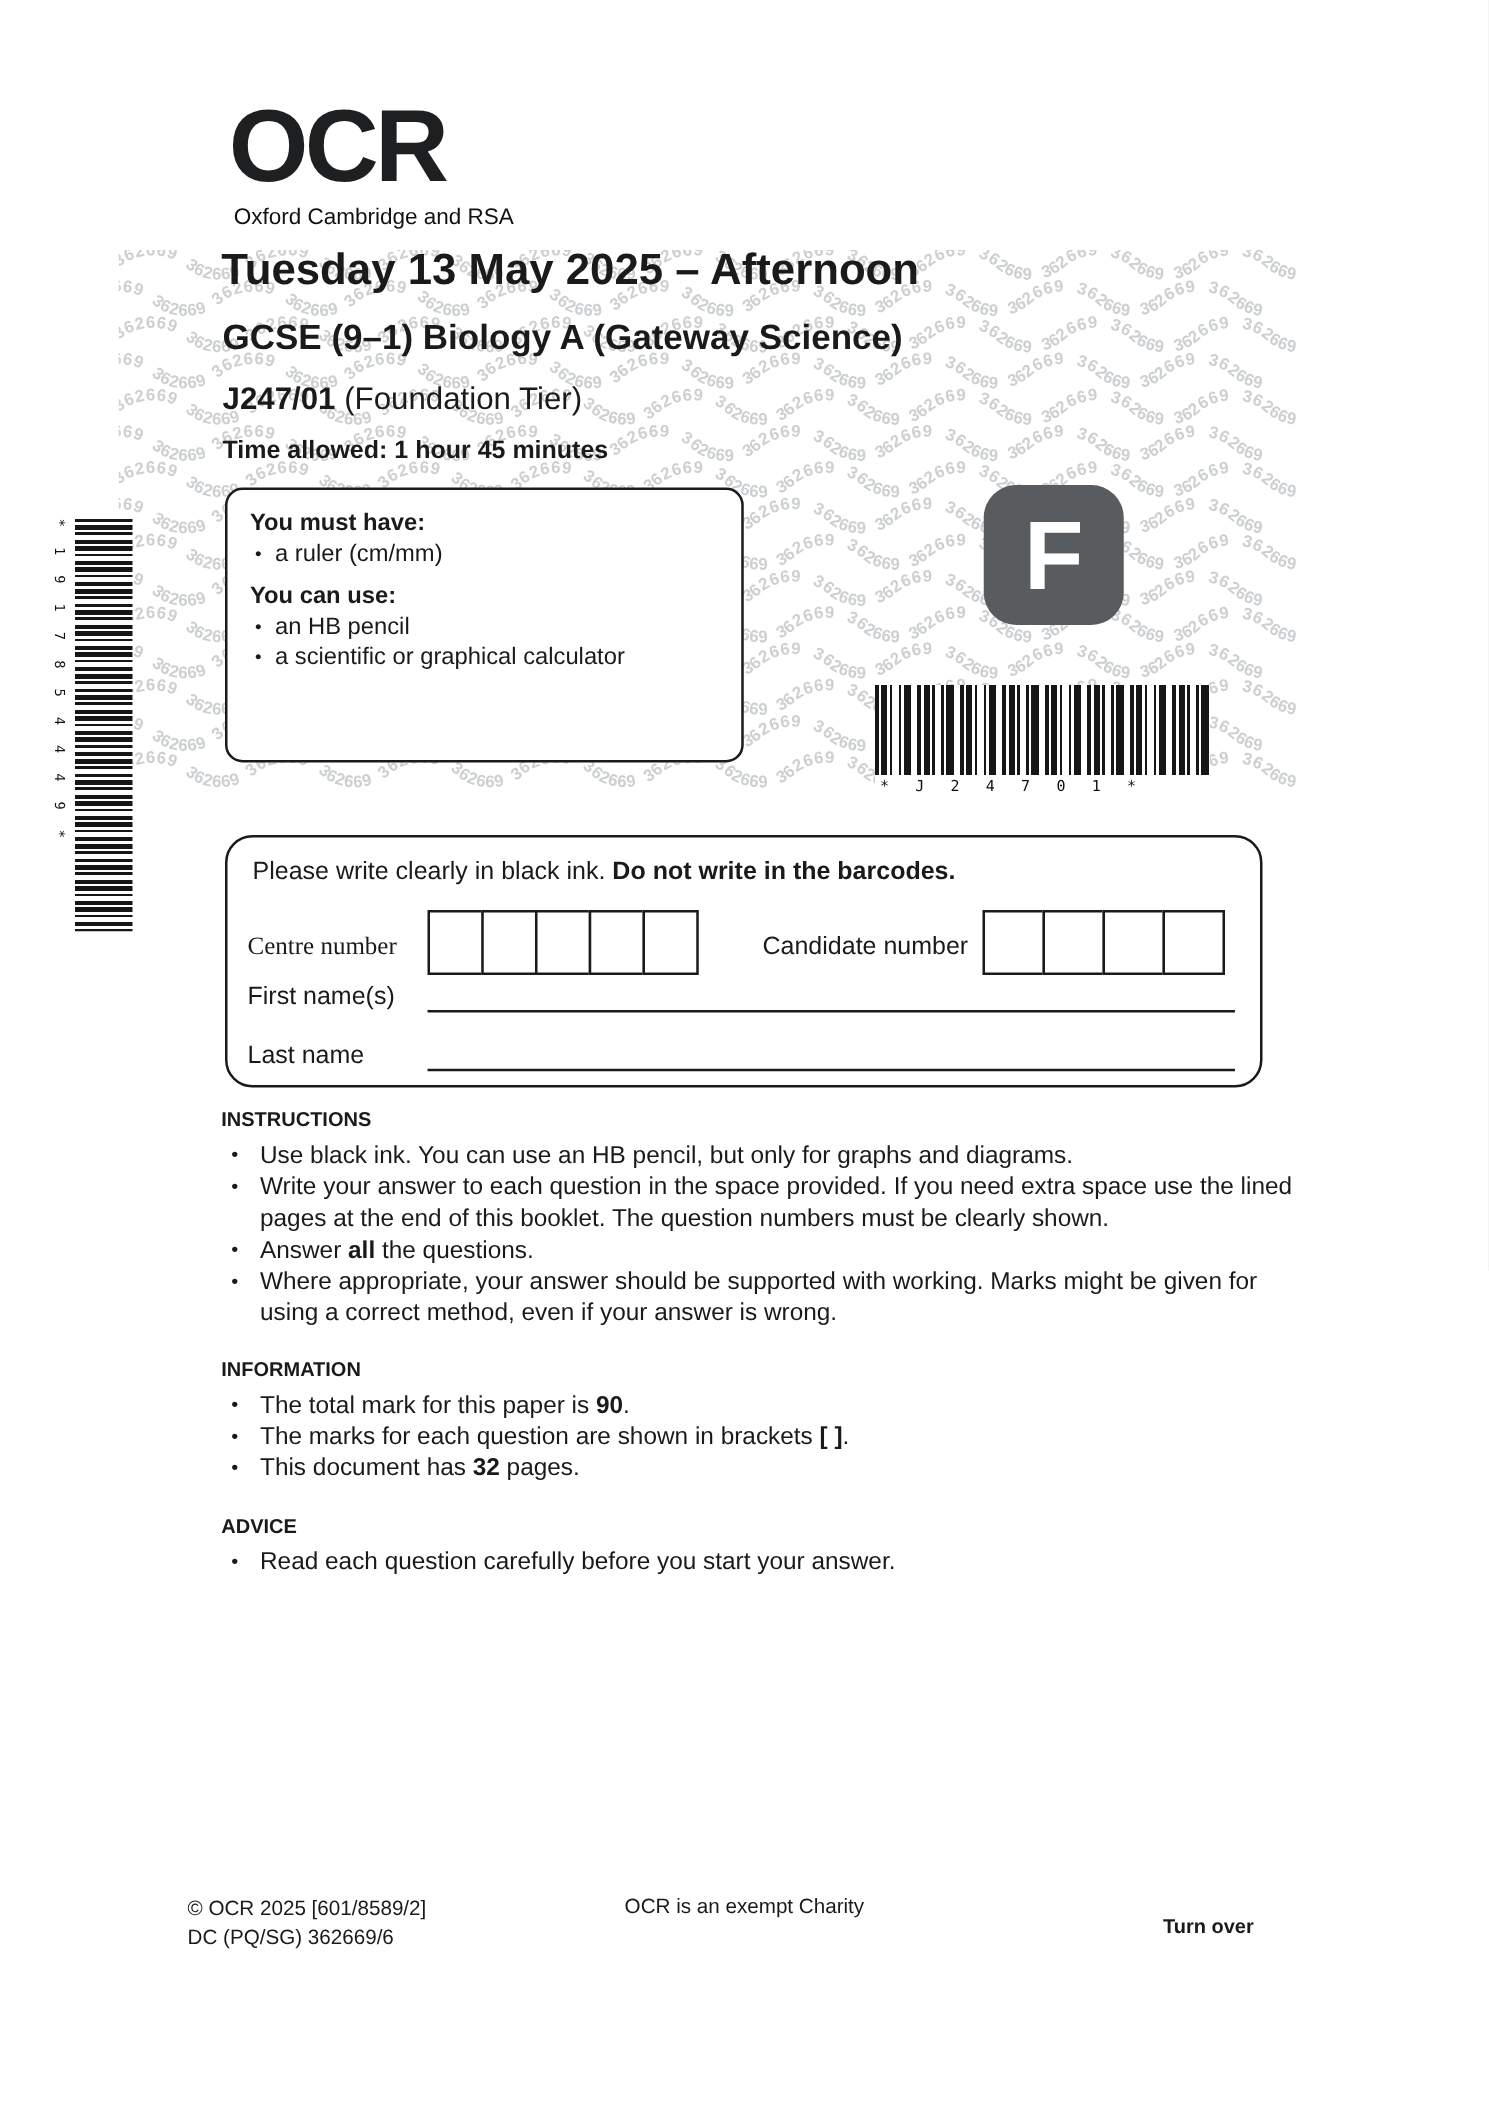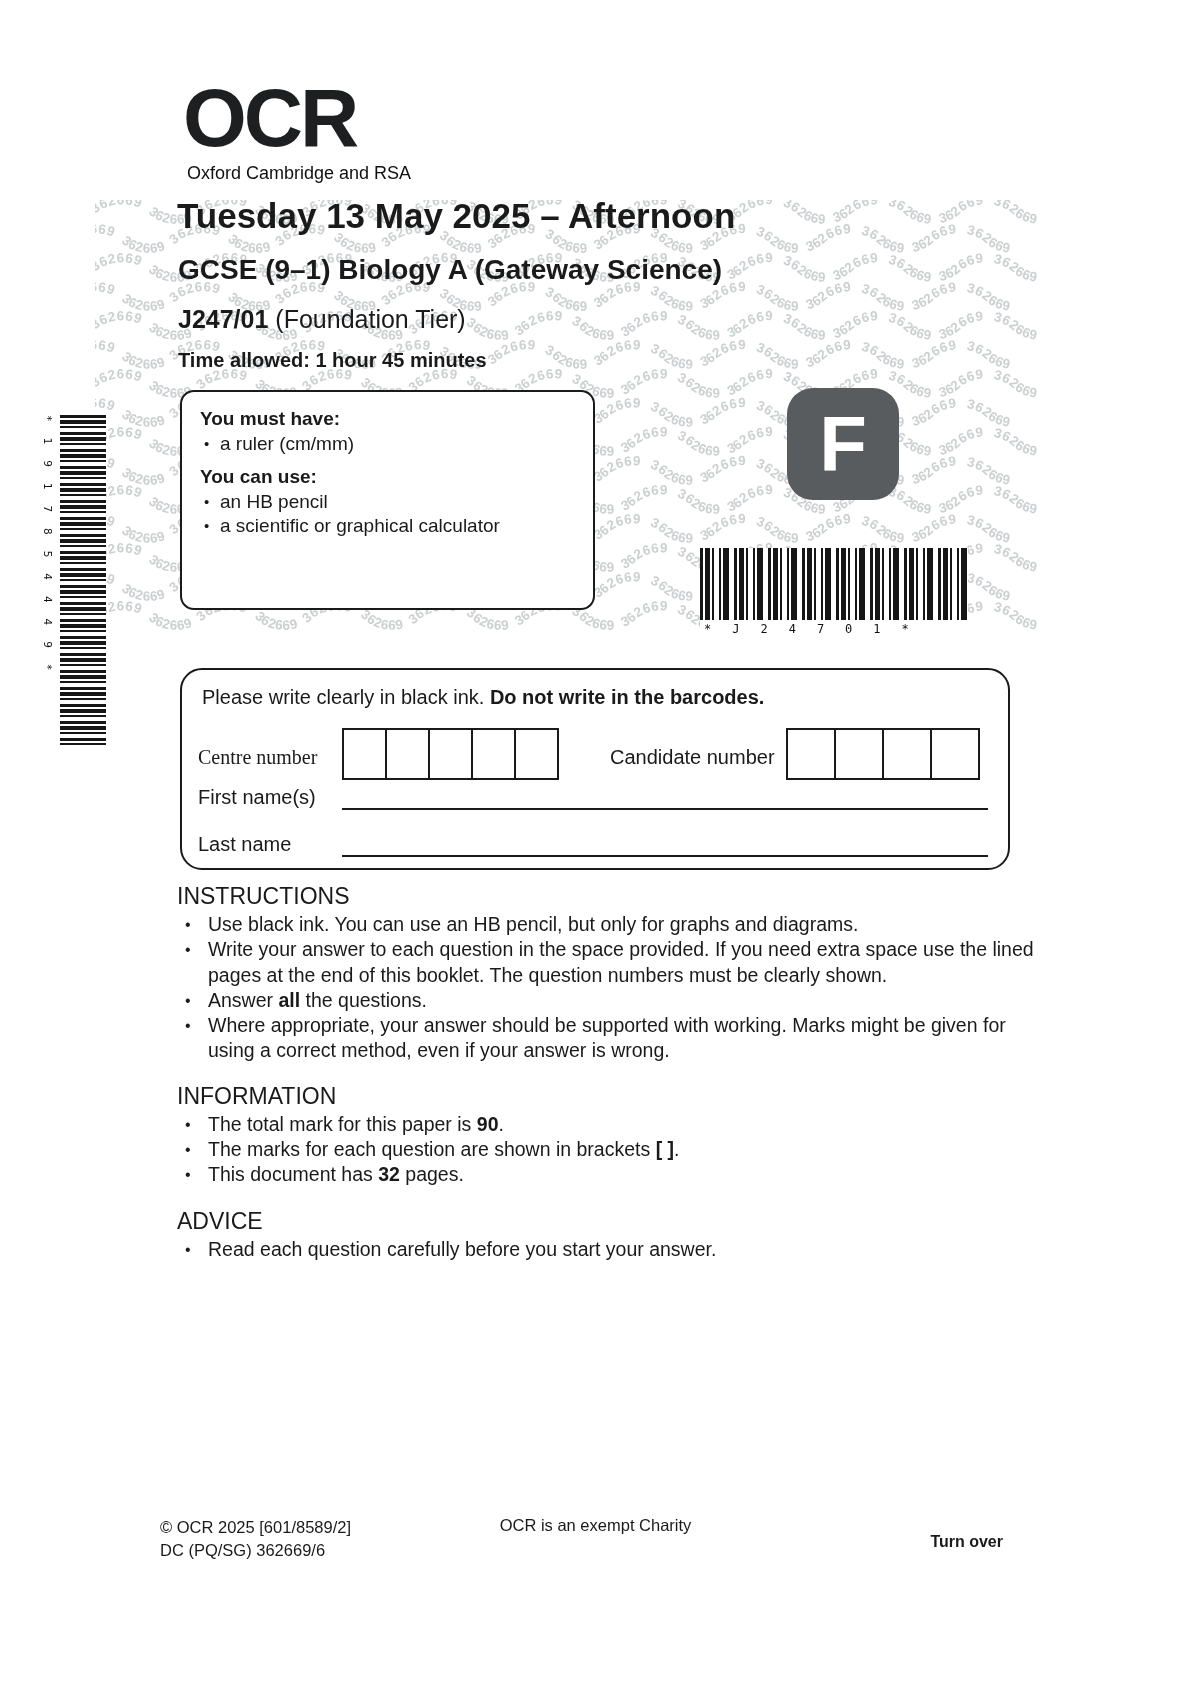--- a/index.html
+++ b/index.html
@@ -52,30 +52,30 @@
   .cand-box .notice{position:absolute;left:20px;top:16px;font-size:20px;}
   .cand-box .notice b{font-weight:bold;}
   .fieldlabel{position:absolute;font-size:20px;}
   .cellrow{position:absolute;display:flex;}
   .cell{width:45px;height:52px;border:2px solid #1a1a1a;margin-left:-2px;background:#fff;box-sizing:border-box;}
   .cell:first-child{margin-left:0;}
   .cell.wide{width:50px;}
   .fline{position:absolute;height:0;border-bottom:2px solid #1a1a1a;}
   
   .text-col{position:absolute;left:177px;top:884px;width:858px;z-index:2;font-size:19.5px;}
-  .sec-head{font-size:23px;font-weight:normal;line-height:25px;margin:22px 0 3px 0;}
+  .sec-head{font-size:16px;font-weight:bold;line-height:25px;margin:22px 0 3px 0;}
   .sec-head.first{margin-top:0;}
   ul.bullets{list-style:none;margin:0;padding:0;}
   ul.bullets li{position:relative;padding-left:31px;line-height:25.3px;}
   ul.bullets li::before{content:"•";position:absolute;left:8px;top:0;font-size:16px;}
   ul.bullets b{font-weight:bold;}
   .gap-info{margin-top:20px;}
   .gap-adv{margin-top:21px;}
   
-  .footer-left{position:absolute;left:150px;top:1516px;font-size:16.5px;line-height:23px;z-index:2;margin-left:10px;}
+  .footer-left{position:absolute;left:150px;top:1516px;font-size:16.5px;line-height:23px;z-index:2;}
   .footer-center{position:absolute;left:0;right:0;top:1516px;text-align:center;font-size:16.5px;z-index:2;}
   .footer-right{position:absolute;right:188px;top:1533px;font-size:16px;font-weight:bold;z-index:2;}
 </style>
 </head>
 <body>
 
 <div class="page">
 
   <svg class="watermark" width="972" height="440">
     <defs>

